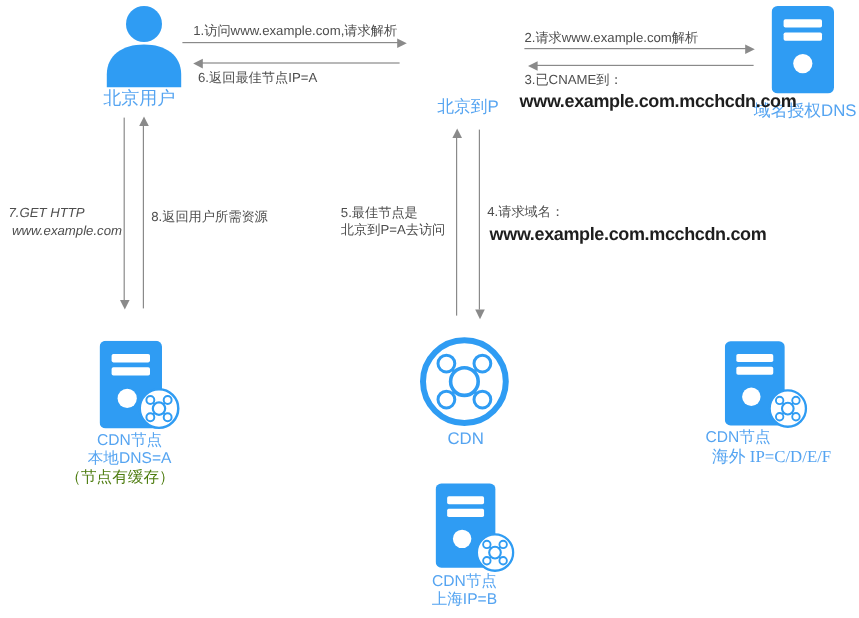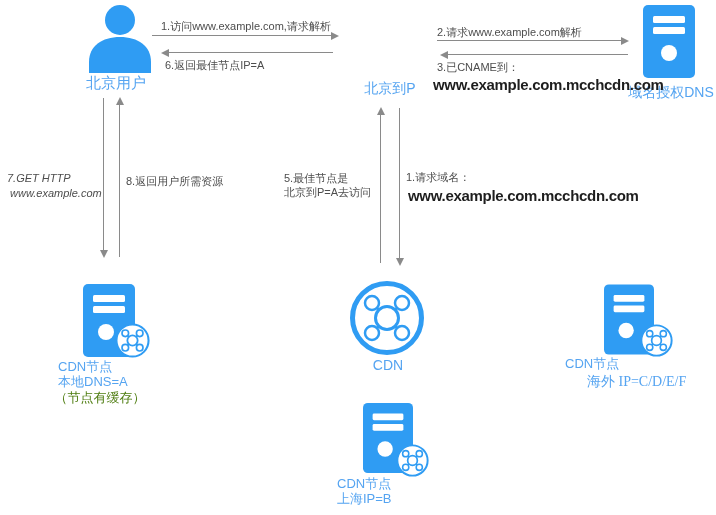--- a/index.html
+++ b/index.html
@@ -4,21 +4,21 @@
 <style>
   html,body{margin:0;padding:0;background:#fff;}
   #canvas{
     position:relative;width:716px;height:515px;background:#ffffff;overflow:hidden;
     font-family:"Liberation Sans","DejaVu Sans",sans-serif;
   }
   .abs{position:absolute;}
   .step{position:absolute;font-size:11px;color:#4d4d4d;white-space:nowrap;line-height:14px;}
   .domain-big{position:absolute;font-size:15px;font-weight:bold;color:#1e1e1e;white-space:nowrap;letter-spacing:-0.3px;}
   .blue-label{position:absolute;color:#55a4f1;font-size:14px;text-align:center;white-space:nowrap;line-height:16px;}
-  .node-label{position:absolute;color:#55a4f1;font-size:13px;text-align:left;white-space:nowrap;line-height:15px;}
+  .node-label{position:absolute;color:#55a4f1;font-size:13px;text-align:center;white-space:nowrap;line-height:15px;}
   .dark-label{position:absolute;color:#4d7c0f;font-size:13px;text-align:center;white-space:nowrap;line-height:15px;}
   .serif{font-family:"Liberation Serif","DejaVu Serif",serif;font-size:14px;}
   .hline{position:absolute;height:1px;background:#8a8a8a;}
   .vline{position:absolute;width:1px;background:#8a8a8a;}
   .ah{position:absolute;width:0;height:0;}
   .ah-r{border-top:4px solid transparent;border-bottom:4px solid transparent;border-left:8px solid #8a8a8a;}
   .ah-l{border-top:4px solid transparent;border-bottom:4px solid transparent;border-right:8px solid #8a8a8a;}
   .ah-u{border-left:4px solid transparent;border-right:4px solid transparent;border-bottom:8px solid #8a8a8a;}
   .ah-d{border-left:4px solid transparent;border-right:4px solid transparent;border-top:8px solid #8a8a8a;}
   svg{display:block;}
@@ -70,21 +70,21 @@
   <div class="step" style="left:7px;top:171px;font-style:italic;">7.GET HTTP</div>
   <div class="step" style="left:10px;top:186px;font-style:italic;">www.example.com</div>
   <div class="step" style="left:126px;top:174px;">8.返回用户所需资源</div>
 
   <div class="vline" style="left:380px;top:114px;height:149px;"></div>
   <div class="ah ah-u" style="left:376.5px;top:107px;"></div>
   <div class="vline" style="left:399px;top:108px;height:150px;"></div>
   <div class="ah ah-d" style="left:395.5px;top:258px;"></div>
   <div class="step" style="left:284px;top:171px;">5.最佳节点是</div>
   <div class="step" style="left:284px;top:185px;">北京到P=A去访问</div>
-  <div class="step" style="left:406px;top:170px;">1.请求域名：</div>
+  <div class="step" style="left:406px;top:170px;">4.请求域名：</div>
   <div class="domain-big" style="left:408px;top:187px;">www.example.com.mcchcdn.com</div>
 
   <div class="abs" style="left:83px;top:284px;width:52px;height:73px;">
     <svg width="52" height="73" viewBox="0 0 52 73">
       <rect x="0" y="0" width="52" height="73" rx="5" fill="#2f9cf3"></rect>
       <rect x="10" y="11" width="32" height="7" rx="1.5" fill="#ffffff"></rect>
       <rect x="10" y="22" width="32" height="7" rx="1.5" fill="#ffffff"></rect>
       <circle cx="23" cy="48" r="8" fill="#ffffff"></circle>
     </svg>
   </div>

